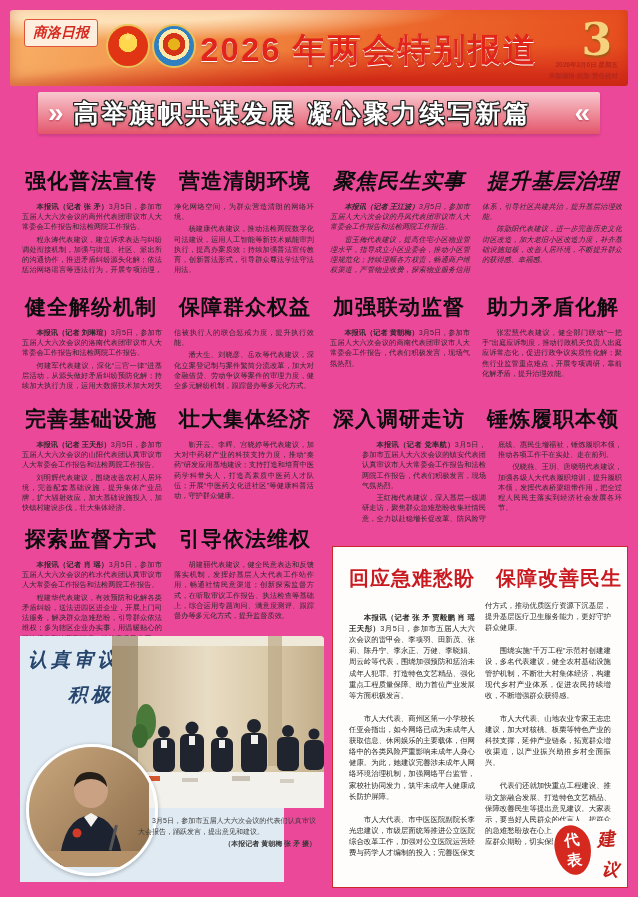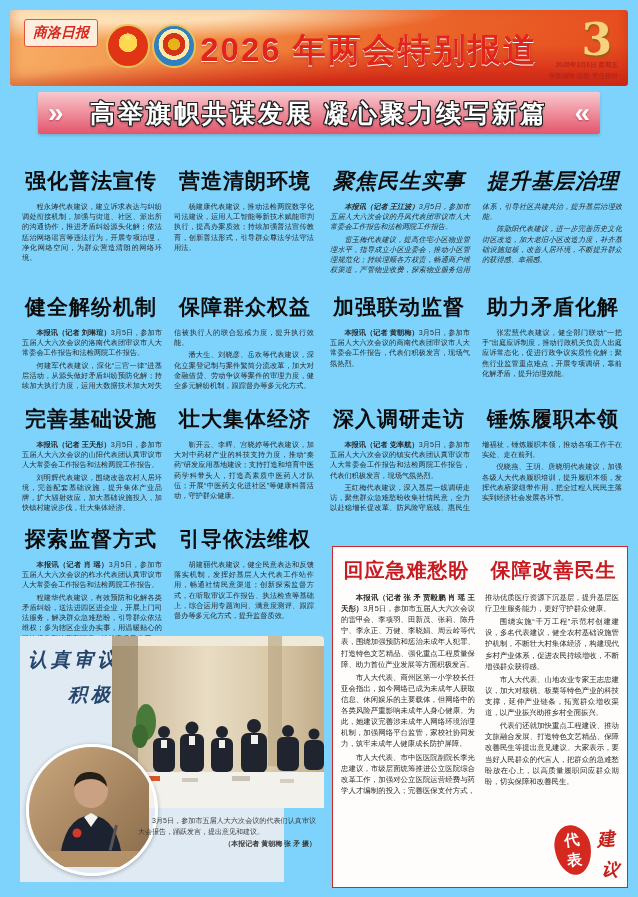--- a/index.html
+++ b/index.html
@@ -1,16 +1,16 @@
 <!DOCTYPE html>
 <html><head>
 <meta charset="utf-8">
 <style>
   html,body{margin:0;padding:0;background:#e9e4de;}
-  #page{position:relative;width:638px;height:897px;background:#7dd3fc;overflow:hidden;
+  #page{position:relative;width:638px;height:897px;background:#ec4899;overflow:hidden;
         font-family:"Liberation Sans",sans-serif;color:#1c1c1c;margin:0 auto;}
   
   #masthead{position:absolute;left:10px;top:10px;width:618px;height:76px;border-radius:3px;
     background:
       radial-gradient(120% 90% at 18% 0%,rgba(255,236,200,.85) 0 18%,rgba(255,255,255,0) 45%),
       radial-gradient(150% 120% at 85% 120%,#d8321a 0 30%,rgba(216,50,26,0) 62%),
       linear-gradient(115deg,#f8b169 0%,#f08a42 35%,#ec6a2c 60%,#e64b1e 100%);
     box-shadow:inset 0 -6px 14px rgba(170,20,10,.35);}
   #paper-logo{position:absolute;left:14px;top:9px;width:72px;height:26px;background:#fdeedd;
     border:1px solid #e2543a;border-radius:3px;display:flex;align-items:center;justify-content:center;
@@ -25,34 +25,34 @@
   #page-number{position:absolute;right:16px;top:4px;font-family:"DejaVu Serif",serif;
     font-size:44px;font-weight:bold;color:#f6d27e;text-shadow:1px 2px 2px #9c5b16;}
   #mast-meta{position:absolute;right:10px;bottom:5px;text-align:right;color:#b5281c;
     font-size:6.5px;line-height:1.6;font-weight:bold;}
   
   #ribbon{position:absolute;left:38px;top:92px;width:562px;height:42px;display:flex;align-items:center;
     background:linear-gradient(180deg,#f8c9d0 0%,#f09aa6 40%,#e4556b 100%);
     border-radius:2px;box-shadow:0 2px 3px rgba(0,0,0,.15);}
   .chev{font-size:28px;font-weight:bold;color:#fff;text-shadow:0 1px 2px rgba(150,20,40,.5);
     padding:0 10px;line-height:1;}
-  #ribbon-headline{flex:1;text-align:center;font-size:25px;font-weight:800;letter-spacing:3px;color:#fff;white-space:nowrap;
+  #ribbon-headline{flex:1;text-align:left;font-size:25px;font-weight:800;letter-spacing:3px;color:#fff;white-space:nowrap;
     text-shadow:1px 0 #222,-1px 0 #222,0 1px #222,0 -1px #222,1px 1px #222,-1px -1px #222,1px -1px #222,-1px 1px #222,0 2px 3px rgba(0,0,0,.4);}
   
   .article{position:absolute;width:292px;}
   .headline{margin:17px 0 7px;text-align:center;font-size:21px;font-weight:800;letter-spacing:1px;color:#0d0d0d;white-space:nowrap;}
   .body2col{column-count:2;column-gap:12px;font-size:7.2px;line-height:1.42;text-align:justify;color:#2a2a2a;overflow:hidden;}
   .body2col p{margin:0 0 2px;text-indent:2em;}
   .lede{font-weight:bold;}
   
   #feature-box{position:absolute;left:332px;top:546px;width:296px;height:342px;border:1.5px solid #cc2a2a;
-    background:#fffdfc;box-sizing:border-box;padding:8px;}
+    background:#fffdfc;box-sizing:border-box;padding:16px;}
   #feature-headline{margin:2px 0 8px;text-align:center;font-size:20px;font-weight:800;letter-spacing:1px;color:#c81a20;white-space:nowrap;}
   #feature-body{column-count:2;column-gap:10px;font-size:7.4px;line-height:1.5;text-align:justify;color:#2a2a2a;height:282px;overflow:hidden;}
-  #feature-body p{margin:0 0 2px;text-indent:2em;}
+  #feature-body p{margin:12px 0 2px;text-indent:2em;}
   
   #seal{position:absolute;right:4px;bottom:4px;width:70px;height:62px;background:#fffdfc;}
   #seal-blob{position:absolute;left:2px;top:4px;width:36px;height:50px;background:#d5281e;
     border-radius:46% 54% 48% 52%/42% 46% 54% 58%;transform:rotate(-8deg);
     display:flex;flex-direction:column;align-items:center;justify-content:center;gap:1px;
     color:#fff;font-weight:bold;font-size:15px;font-family:"DejaVu Serif",serif;}
   .seal-script{position:absolute;color:#c2201a;font-family:"DejaVu Serif",serif;font-style:italic;font-weight:bold;}
   #seal-c3{right:8px;top:6px;font-size:18px;transform:rotate(-6deg);}
   #seal-c4{right:4px;bottom:2px;font-size:17px;transform:rotate(8deg);}
   
@@ -87,20 +87,21 @@
 
   <div id="ribbon">
     <span class="chev">»</span>
     <span id="ribbon-headline">高举旗帜共谋发展  凝心聚力续写新篇</span>
     <span class="chev">«</span>
   </div>
 
   <section class="article" style="left:22px;top:150px;">
     <h2 class="headline">强化普法宣传　营造清朗环境</h2>
     <div class="body2col" style="height:84px;">
+      <p><b class="lede">本报讯（记者 张 矛）</b><span>3月5日，参加市五届人大六次会议的商州代表团审议市人大常委会工作报告和法检两院工作报告。</span></p>
       <p>程永涛代表建议，建立诉求表达与纠纷调处衔接机制，加强与街道、社区、派出所的沟通协作，推进矛盾纠纷源头化解；依法惩治网络谣言等违法行为，开展专项治理，净化网络空间，为群众营造清朗的网络环境。</p>
       <p>杨建康代表建议，推动法检两院数字化司法建设，运用人工智能等新技术赋能审判执行，提高办案质效；持续加强普法宣传教育，创新普法形式，引导群众尊法学法守法用法。</p>
     </div>
   </section>
 
   <section class="article" style="left:330px;top:150px;font-style:italic;">
     <h2 class="headline">聚焦民生实事　提升基层治理</h2>
     <div class="body2col" style="height:84px;">
       <p><b class="lede">本报讯（记者 王江波）</b><span>3月5日，参加市五届人大六次会议的丹凤代表团审议市人大常委会工作报告和法检两院工作报告。</span></p>
       <p>雷玉梅代表建议，提高住宅小区物业管理水平，指导成立小区业委会，推动小区管理规范化；持续理顺各方权责，畅通商户维权渠道，严管物业收费，探索物业服务信用体系，引导社区共建共治，提升基层治理效能。</p>
@@ -129,21 +130,21 @@
     <h2 class="headline">完善基础设施　壮大集体经济</h2>
     <div class="body2col" style="height:86px;">
       <p><b class="lede">本报讯（记者 王天彤）</b><span>3月5日，参加市五届人大六次会议的山阳代表团认真审议市人大常委会工作报告和法检两院工作报告。</span></p>
       <p>刘明辉代表建议，围绕改善农村人居环境，完善配套基础设施，提升集体产业品牌，扩大辐射效应，加大基础设施投入，加快镇村建设步伐，壮大集体经济。</p>
       <p>靳开云、李晖、宫晓婷等代表建议，加大对中药材产业的科技支持力度，推动“秦药”研发应用基地建设；支持打造和培育中医药学科带头人，打造高素质中医药人才队伍；开展“中医药文化进社区”等健康科普活动，守护群众健康。</p>
     </div>
   </section>
 
   <section class="article" style="left:330px;top:388px;">
     <h2 class="headline">深入调研走访　锤炼履职本领</h2>
-    <div class="body2col" style="height:86px;">
+    <div class="body2col" style="height:86px;margin-left:32px;">
       <p><b class="lede">本报讯（记者 党率航）</b><span>3月5日，参加市五届人大六次会议的镇安代表团认真审议市人大常委会工作报告和法检两院工作报告，代表们积极发言，现场气氛热烈。</span></p>
       <p>王红梅代表建议，深入基层一线调研走访，聚焦群众急难愁盼收集社情民意，全力以赴稳增长促改革、防风险守底线、惠民生增福祉，锤炼履职本领，推动各项工作干在实处、走在前列。</p>
       <p>倪晓燕、王玥、唐晓明代表建议，加强各级人大代表履职培训，提升履职本领，发挥代表桥梁纽带作用，把全过程人民民主落实到经济社会发展各环节。</p>
     </div>
   </section>
 
   <section class="article" style="left:22px;top:508px;">
     <h2 class="headline">探索监督方式　引导依法维权</h2>
     <div class="body2col" style="height:92px;">
       <p><b class="lede">本报讯（记者 肖 瑶）</b><span>3月5日，参加市五届人大六次会议的柞水代表团认真审议市人大常委会工作报告和法检两院工作报告。</span></p>

